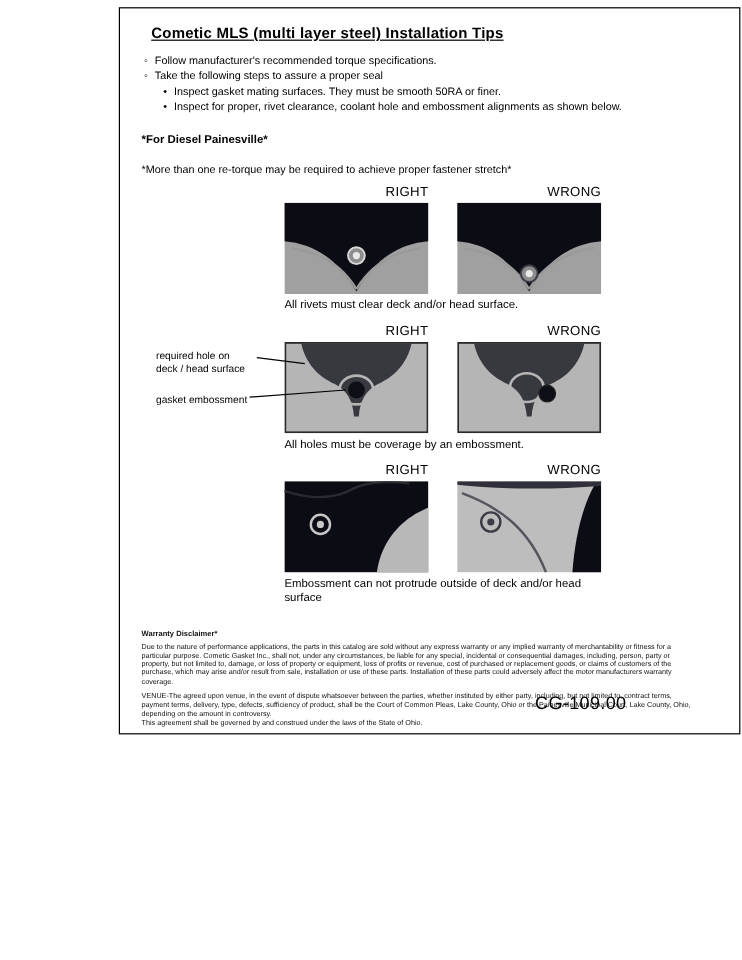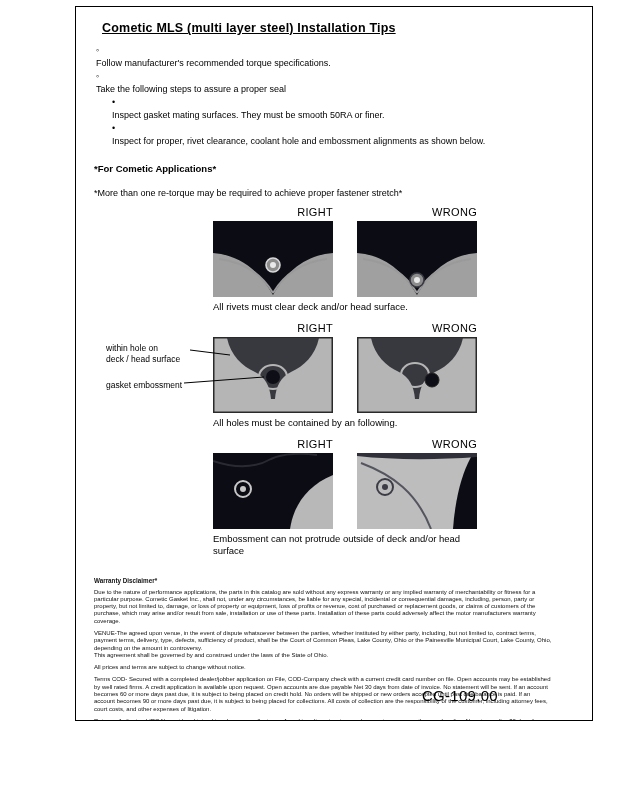--- a/index.html
+++ b/index.html
@@ -1,30 +1,30 @@
 <!DOCTYPE html>
 <html><head>
 <meta charset="utf-8">
 <style>
   html,body { margin:0; padding:0; background:#ffffff; }
   .page {
     position:relative; width:618px; height:800px; background:#ffffff;
     font-family:"Liberation Sans", sans-serif; color:#000;
   }
   .frame {
-    position:absolute; left:75px; top:6px; width:518px; height:715px;
+    position:absolute; left:99px; top:6px; width:518px; height:606px;
     border:1.5px solid #000; box-sizing:border-box;
     padding:12px 18px 12px 18px; overflow:hidden;
   }
   .title {
     font-size:12.5px; font-weight:bold; text-decoration:underline;
     margin:2px 0 9px 8px; letter-spacing:0.2px;
   }
   .bullets { margin-left:2px; }
-  .bullet { font-size:9px; line-height:13px; display:flex;flex-direction:column; }
+  .bullet { font-size:9px; line-height:13px; display:flex; }
   .bullet .marker { display:inline-block; width:9px; flex:0 0 9px; text-align:left; }
   .bullet.o .marker::before { content:"◦"; }
   .bullet.s .marker::before { content:"•"; }
   .bullet.s { margin-left:16px; }
   .h-diesel { font-size:9.5px; font-weight:bold; margin:15px 0 7px 0; }
   .para { font-size:9px; line-height:12.5px; margin:0 0 11px 0; width:432px; }
   .note { margin-top:13px; margin-bottom:6px; }
   
   .dg-row { position:relative; margin-bottom:9px; }
   .pair { display:flex; gap:24px; margin-left:119px; }
@@ -63,21 +63,21 @@
       <div class="bullet s">
           <span class="marker"></span>
           <span>Inspect gasket mating surfaces.  They must be smooth 50RA or finer.</span>
         </div>
       <div class="bullet s">
           <span class="marker"></span>
           <span>Inspect for proper, rivet clearance, coolant hole and embossment alignments as shown below.</span>
         </div>
     </div>
 
-    <h2 class="h-diesel">*For Cometic Applications*</h2>
+    <h2 class="h-diesel">*For Diesel Painesville*</h2>
     <p class="para note">*More than one re-torque may be required to achieve proper fastener stretch*</p>
 
     <div class="dg-row">
       <div class="pair">
         <div class="pcol">
           <div class="plabel">RIGHT</div>
           <svg class="panel" viewBox="0 0 120 76">
             <rect width="120" height="76" fill="#a0a0a0"></rect>
             <path d="M0,0 H120 V32 C96,34 76,46 60,74 C44,46 24,34 0,32 Z" fill="#0c0c14"></path>
             <path d="M6,38 C30,41 48,52 60,72" stroke="#9a9a9a" stroke-width="2" fill="none"></path>
@@ -95,21 +95,21 @@
             <path d="M114,38 C90,41 72,52 60,72" stroke="#9a9a9a" stroke-width="2" fill="none"></path>
             <circle cx="60" cy="59" r="7" fill="#8d8d8d" stroke="#3a3a44" stroke-width="1.6"></circle>
             <circle cx="60" cy="59" r="3" fill="#e8e8e8"></circle>
           </svg>
         </div>
       </div>
       <div class="caption">All rivets must clear deck and/or head surface.</div>
     </div>
 
     <div class="dg-row">
-      <div class="ann ann1">within hole on
+      <div class="ann ann1">required hole on
 deck / head surface</div>
       <div class="ann ann2">gasket embossment</div>
       <svg class="connector" viewBox="0 0 260 95">
         <line x1="96" y1="28" x2="136" y2="33" stroke="#000" stroke-width="1"></line>
         <line x1="90" y1="61" x2="170" y2="55" stroke="#000" stroke-width="1"></line>
       </svg>
       <div class="pair">
         <div class="pcol">
           <div class="plabel">RIGHT</div>
           <svg class="panel" viewBox="0 0 120 76">
@@ -122,21 +122,21 @@
         <div class="pcol">
           <div class="plabel">WRONG</div>
           <svg class="panel" viewBox="0 0 120 76">
             <rect x="0.75" y="0.75" width="118.5" height="74.5" fill="#b5b5b5" stroke="#2a2a2a" stroke-width="1.5"></rect>
             <path d="M14,1 H106 C102,19 91,29 78,35 C68,40 63,49 62,62 L58,62 C57,49 52,40 42,35 C29,29 18,19 14,1 Z" fill="#38383f"></path>
             <ellipse cx="58" cy="38" rx="14" ry="12" fill="none" stroke="#b5b5b5" stroke-width="2.2"></ellipse>
             <circle cx="75" cy="43" r="7" fill="#0e0e16" stroke="#222" stroke-width="1"></circle>
           </svg>
         </div>
       </div>
-      <div class="caption">All holes must be contained by an following.</div>
+      <div class="caption">All holes must be coverage by an embossment.</div>
     </div>
 
     <div class="dg-row">
       <div class="pair">
         <div class="pcol">
           <div class="plabel">RIGHT</div>
           <svg class="panel" viewBox="0 0 120 76">
             <rect width="120" height="76" fill="#0c0c14"></rect>
             <path d="M120,22 C100,30 88,44 82,58 C79,65 78,70 77,76 L120,76 Z" fill="#b8b8b8"></path>
             <path d="M0,8 C24,16 44,14 58,6 C70,0 90,0 104,2" stroke="#2a2a33" stroke-width="2" fill="none"></path>

